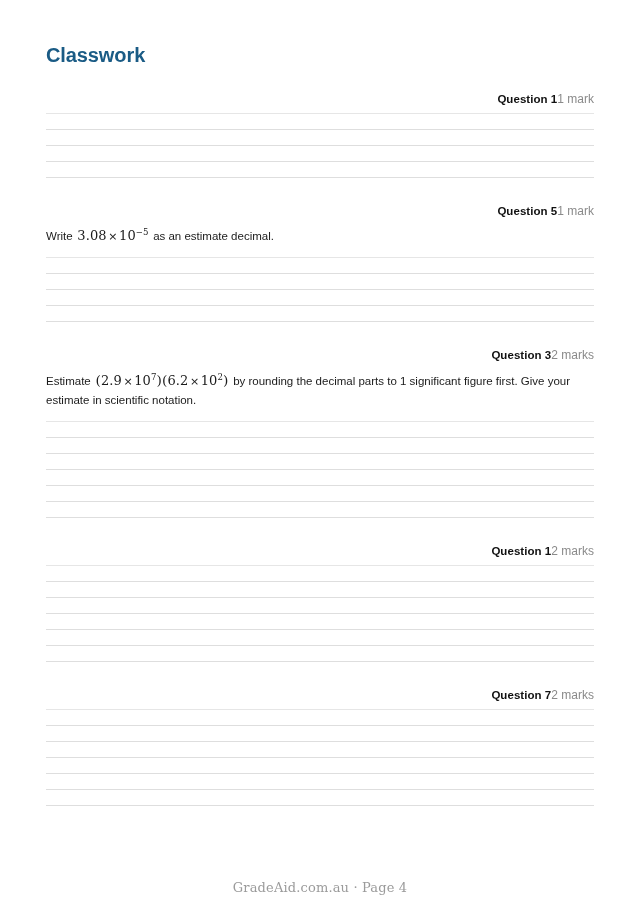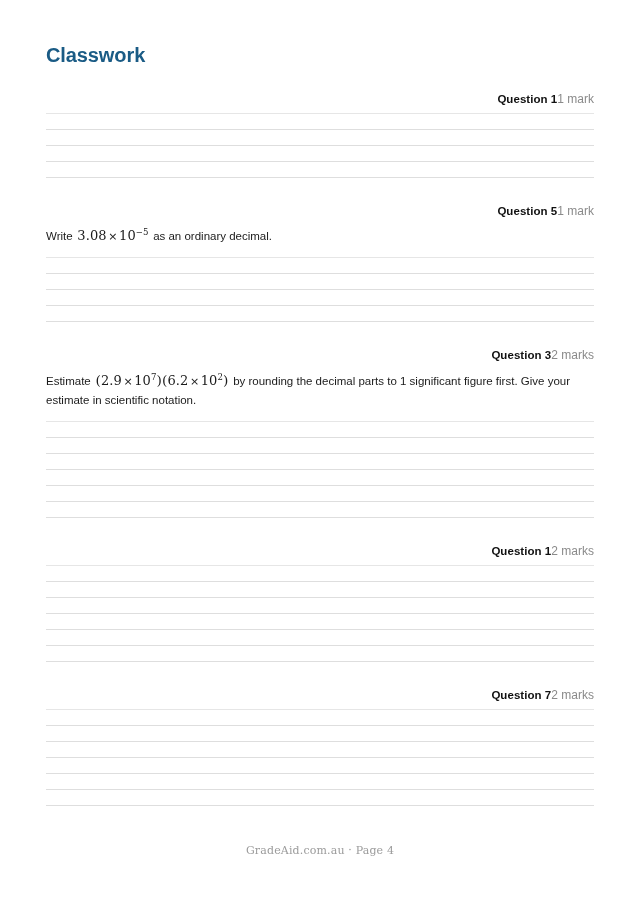--- a/index.html
+++ b/index.html
@@ -103,25 +103,25 @@
     border-bottom: 1px solid #dedede;
   }
   .rule-line:first-child {
     border-top: 1px solid #e6e6e6;
   }
 
   
   .footer {
     position: absolute;
     left: 0;
-    top: 844px;
+    top: 880px;
     width: 640px;
     text-align: center;
     font-family: "DejaVu Serif", "Liberation Serif", serif;
-    font-size: 11px;
+    font-size: 13px;
     color: #9b9b9b;
     letter-spacing: 0.15px;
   }
 </style>
 </head>
 <body>
 
 <div class="page">
   <div class="content">
 
@@ -138,21 +138,21 @@
         <div class="rule-line"></div>
         <div class="rule-line"></div>
       </div>
     </div>
 
     <div class="question">
       <div class="q-head">
         <span class="q-label">Question 5</span>
         <span class="q-marks">1 mark</span>
       </div>
-      <p class="q-prompt"><span>Write</span> <span class="math">3.08<span class="times">×</span>10<sup>−5</sup></span> <span>as an ordinary decimal.</span></p>
+      <p class="q-prompt"><span>Write</span> <span class="math">3.08<span class="times">×</span>10<sup>−5</sup></span> <span>as an estimate decimal.</span></p>
       <div class="rules">
         <div class="rule-line"></div>
         <div class="rule-line"></div>
         <div class="rule-line"></div>
         <div class="rule-line"></div>
       </div>
     </div>
 
     <div class="question">
       <div class="q-head">

